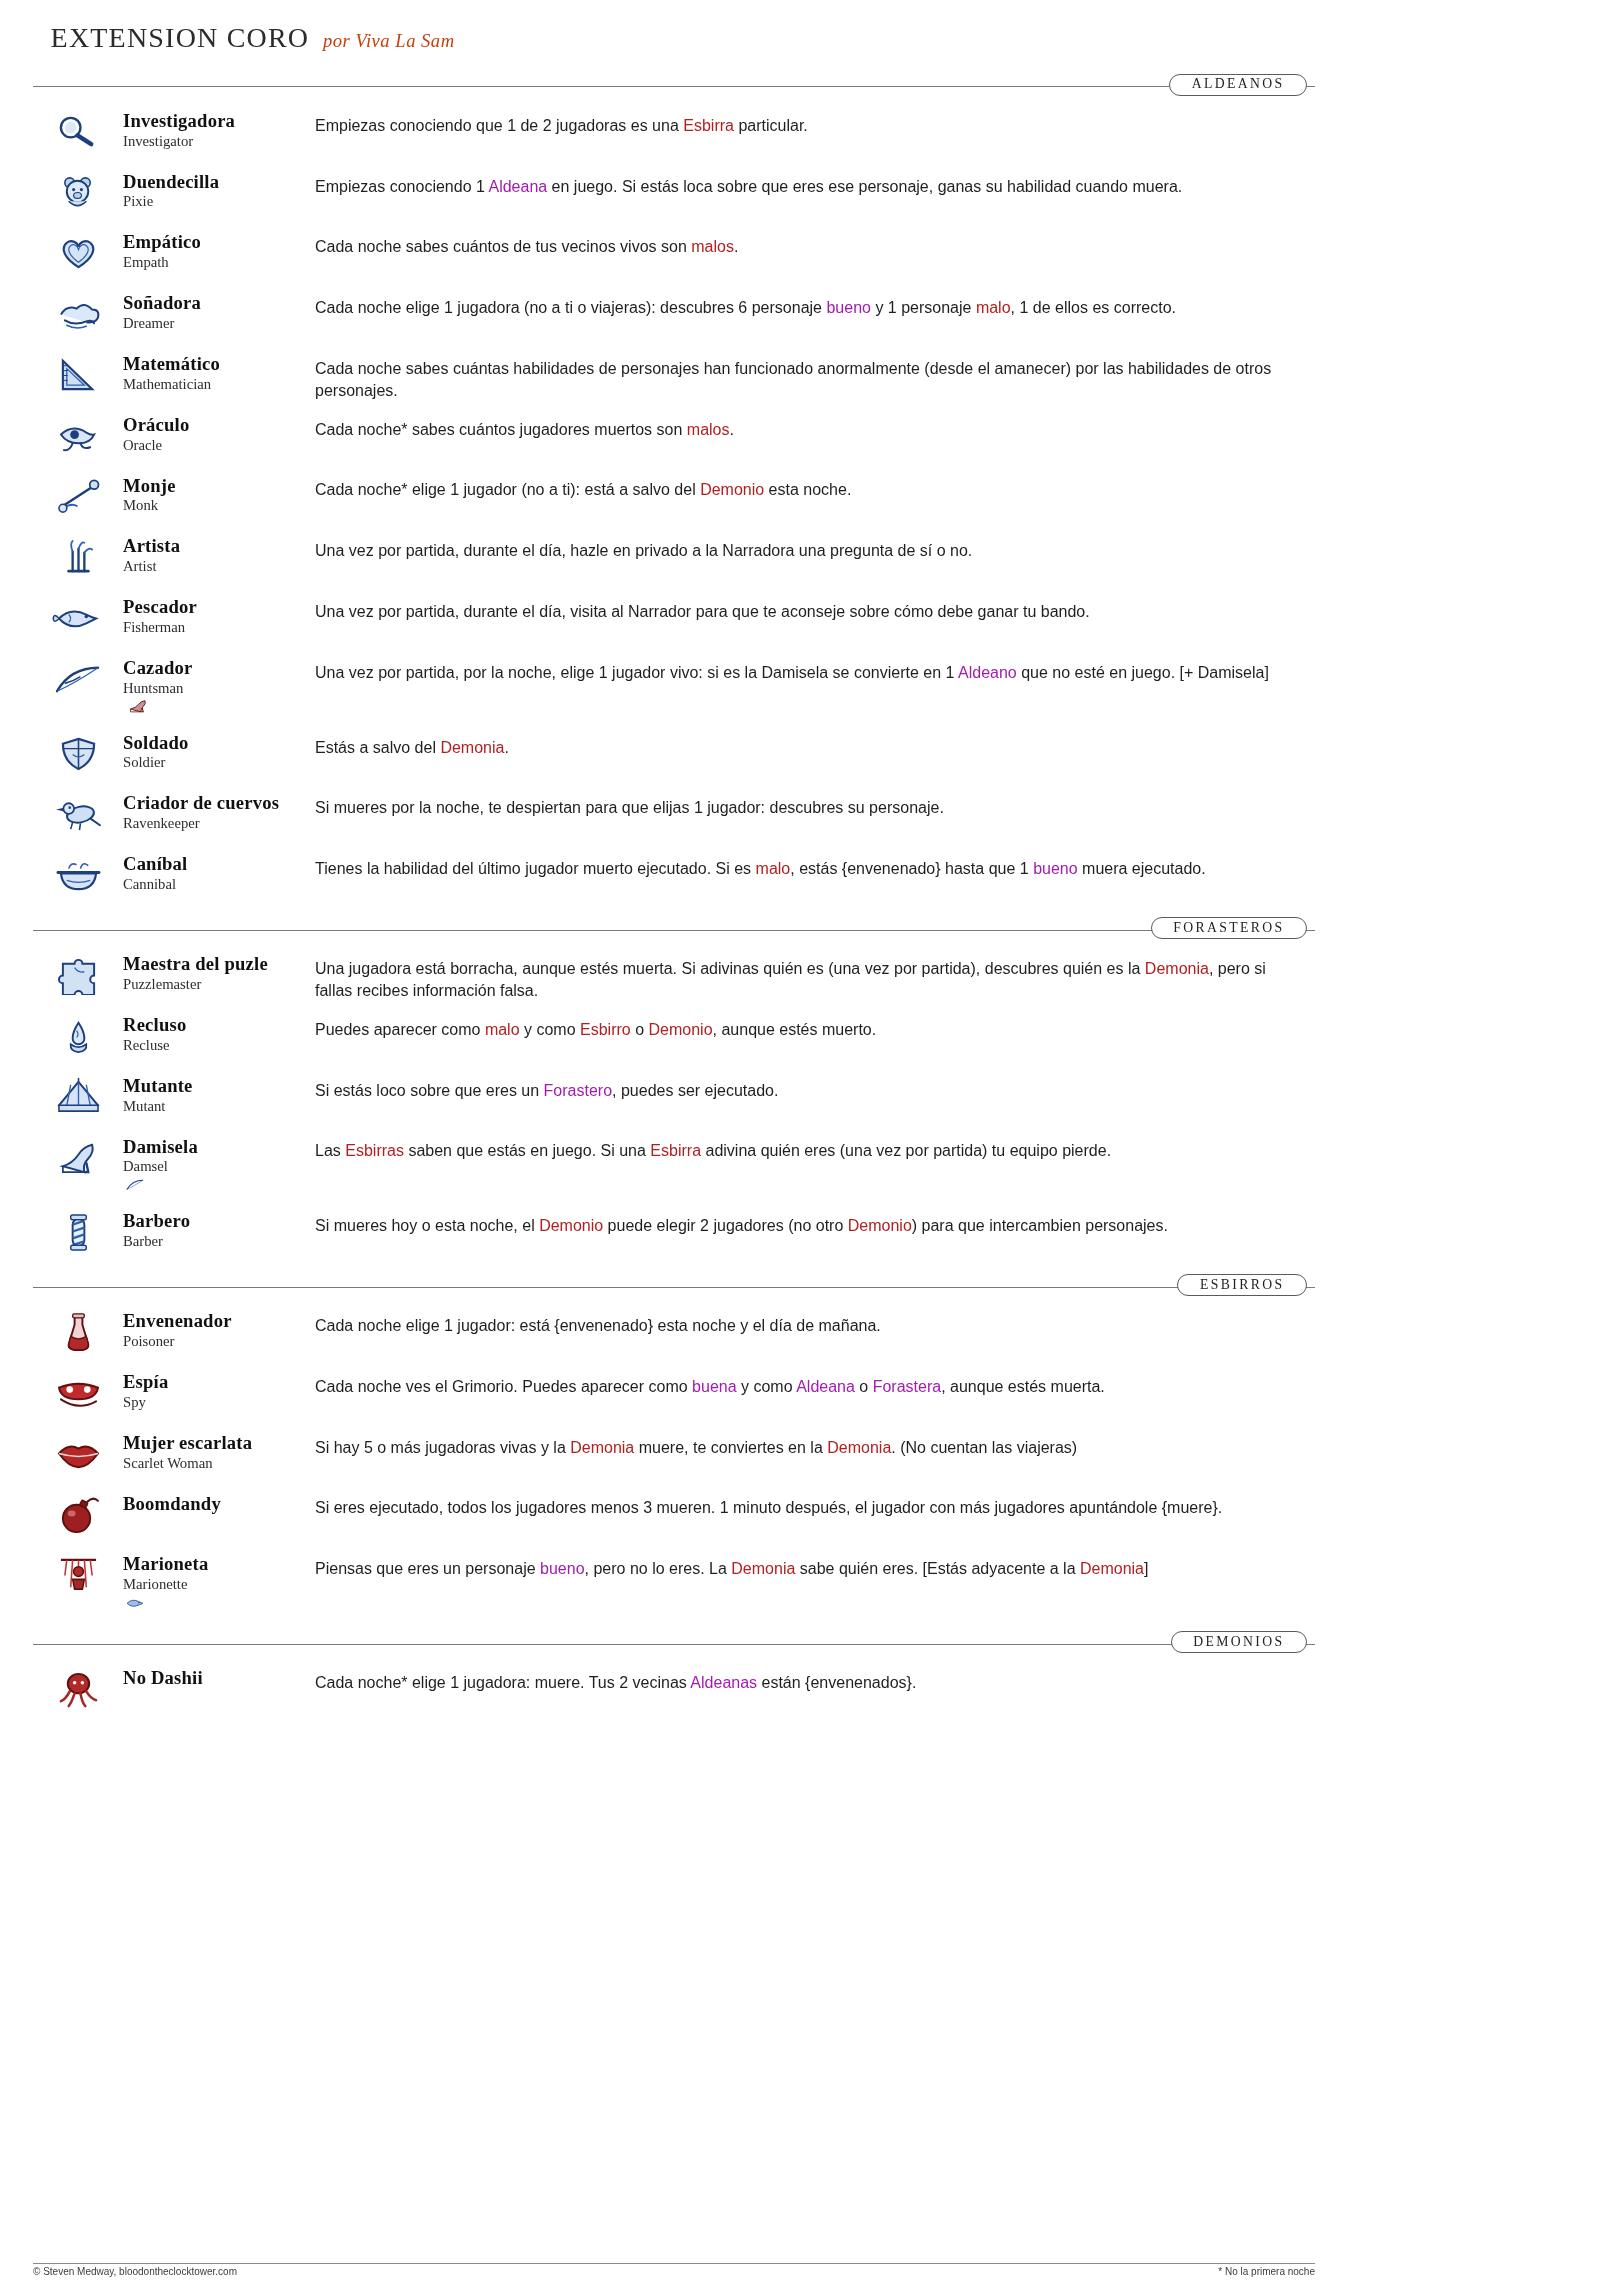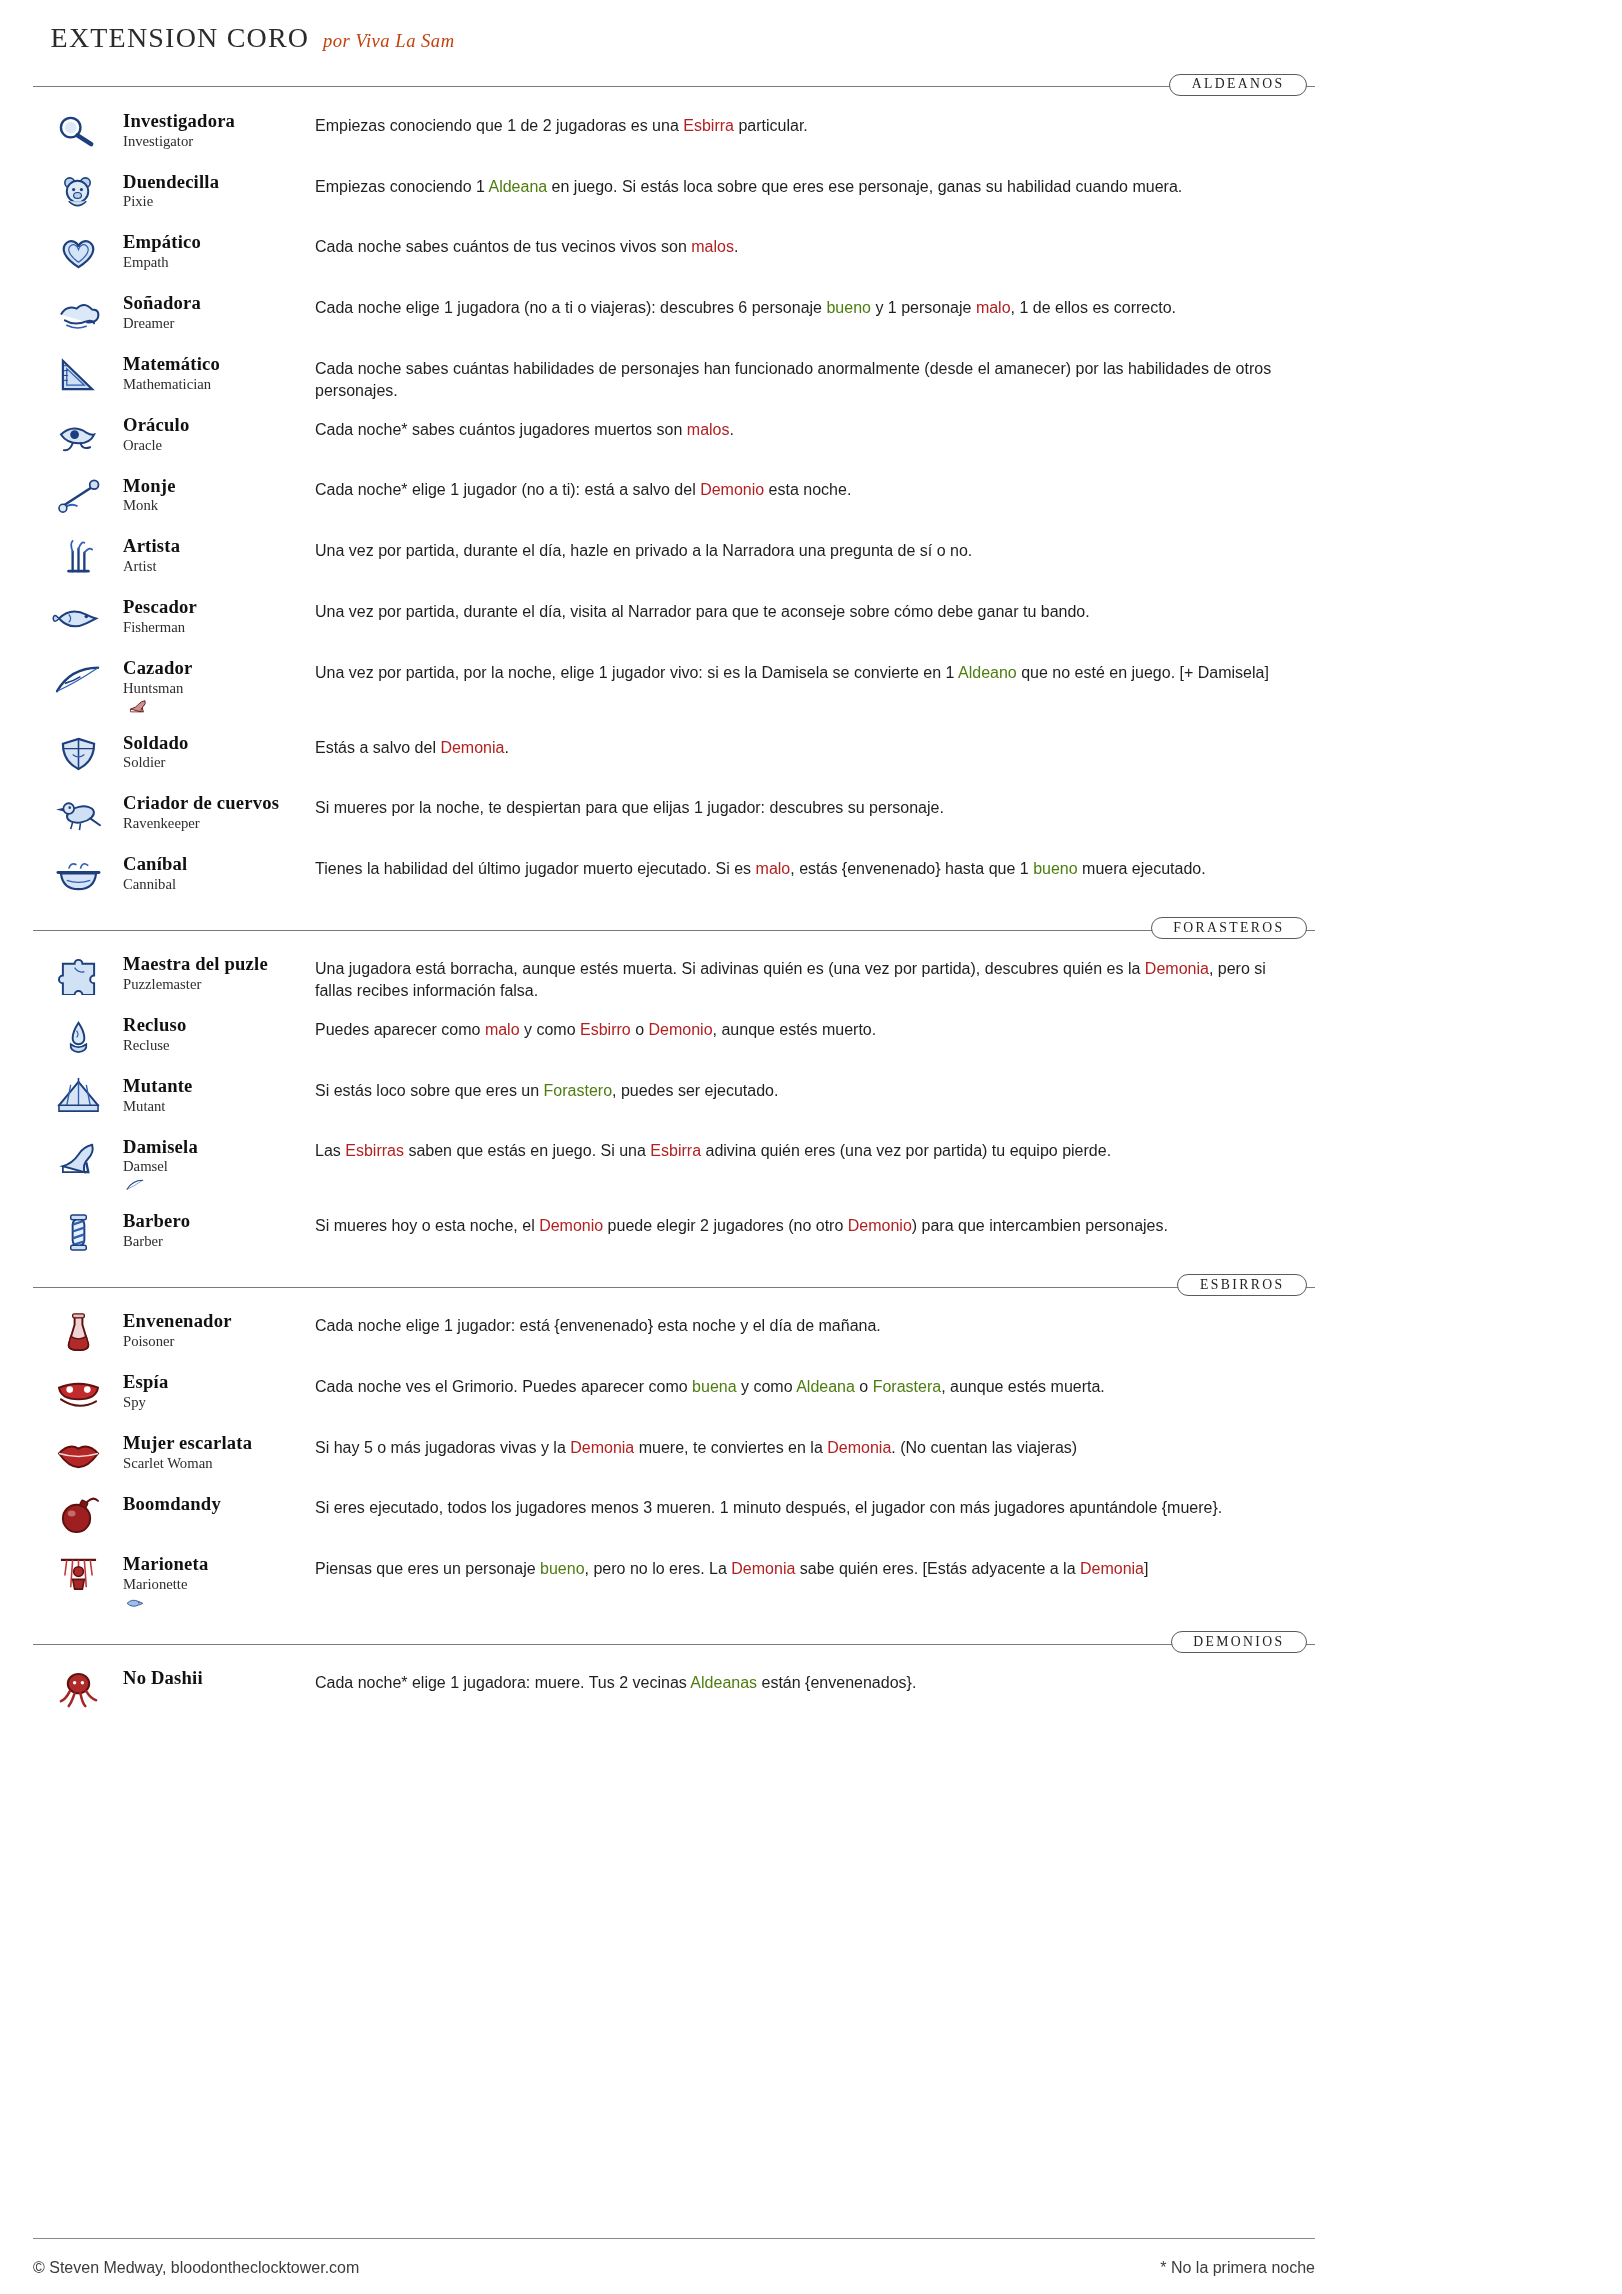--- a/index.html
+++ b/index.html
@@ -118,39 +118,39 @@
   }
   .ability-cell {
     flex: 1 1 auto;
     padding-top: 5.9px;
     padding-right: 13.7px;
     font-size: 16px;
     line-height: 1.38;
     color: #1f1f1f;
     font-family: "Liberation Sans", sans-serif;
   }
-  .good { color: #4d7c0f; }
+  .good { color: #a21caf; }
   .evil { color: #b32020; }
   .bold { font-weight: normal; }
   
   .sub-icon {
     margin-top: 2px;
     line-height: 0;
   }
   
   .footer {
     position: absolute;
     left: 33px;
     right: 33px;
     bottom: 17.6px;
     border-top: 1px solid #8a8a8a;
-    padding-top: 20px;
+    padding-top: 2px;
     display: flex;
     justify-content: space-between;
-    font-size: 16px;
+    font-size: 10px;
     color: #3c3c3c;
     font-family: "Liberation Sans", sans-serif;
   }
   .footer .right { font-style: normal; }
 </style>
 </head>
 <body>
 
 <div class="page">
 

